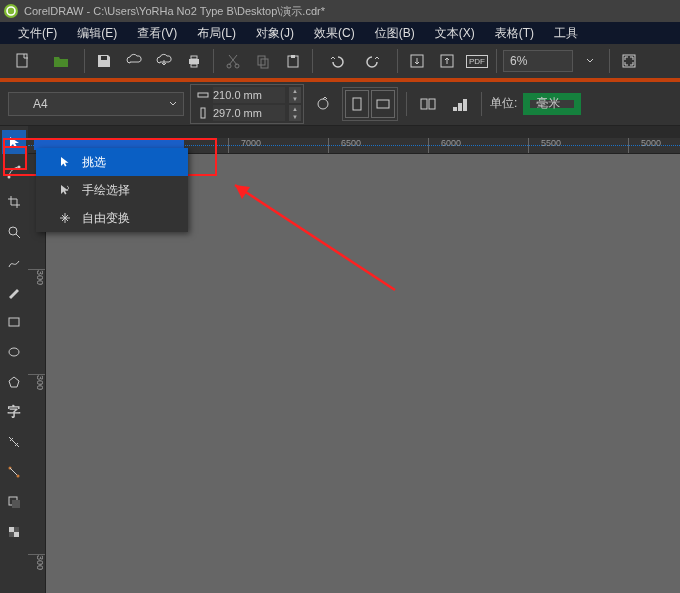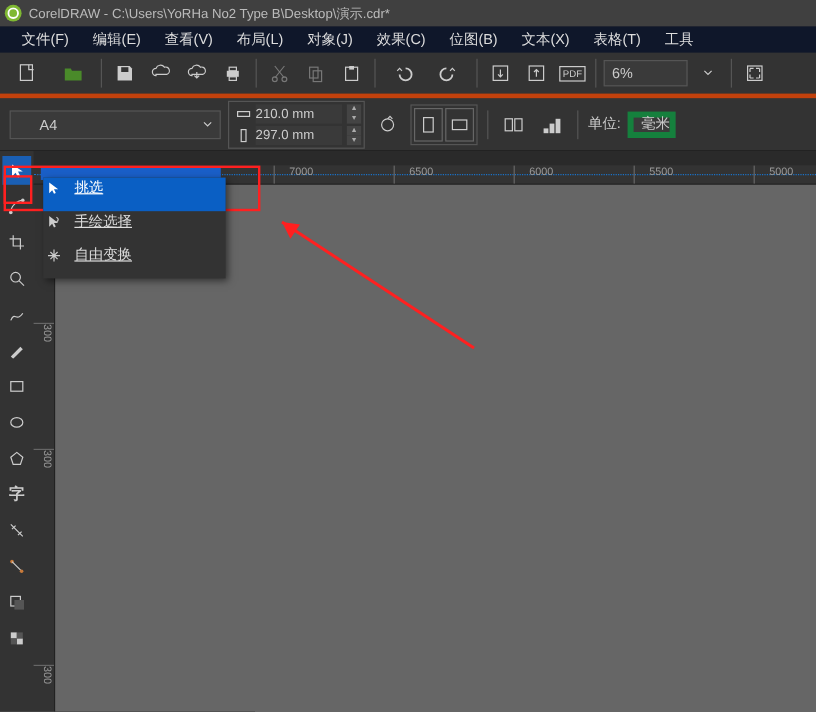--- a/index.html
+++ b/index.html
@@ -19,38 +19,38 @@
 .paper-sel { width: 176px; height: 24px; background: #3a3a3a; border: 1px solid #555; display: flex; align-items: center; padding-left: 24px; gap: 6px; }
 .paper-sel .chev { margin-left: auto; margin-right: 6px; }
 .dim-group { display: flex; flex-direction: column; gap: 2px; border: 1px solid #555; padding: 2px 2px 2px 6px; }
 .dim-row { display: flex; align-items: center; gap: 4px; }
 .dim-input { width: 72px; height: 16px; background: #3a3a3a; border: none; color: #ccc; font-size: 11px; display: flex; align-items: center; }
 .dim-spin { width: 12px; display: flex; flex-direction: column; }
 .dim-spin div { height: 8px; background: #444; font-size: 6px; color: #aaa; display: flex; align-items: center; justify-content: center; }
 .orient-group { display: flex; gap: 2px; padding: 2px; border: 1px solid #555; }
 .orient-btn { width: 24px; height: 28px; border: 1px solid #666; display: flex; align-items: center; justify-content: center; }
 .unit-lbl { color: #ccc; }
-.unit-val { width: 40px; height: 22px; background: #3a3a3a; border: 5px solid #15803d; display: flex; align-items: center; padding-left: 6px; }
+.unit-val { width: 58px; height: 22px; background: #3a3a3a; border: 7px solid #15803d; display: flex; align-items: center; padding-left: 6px; }
 
 .main { position: absolute; top: 126px; left: 0; right: 0; bottom: 0; }
 .toolbox { position: absolute; left: 0; top: 0; bottom: 0; width: 28px; background: #333; display: flex; flex-direction: column; align-items: center; padding-top: 4px; gap: 6px; }
 .tool { width: 24px; height: 24px; display: flex; align-items: center; justify-content: center; cursor: pointer; position: relative; }
 .tool.sel { background: #1a5fb4; }
 .ruler-v { position: absolute; left: 28px; top: 28px; bottom: 0; width: 18px; background: #333; border-right: 1px solid #222; }
 .ruler-v .tick { position: absolute; left: 0; right: 0; border-top: 1px solid #666; color: #999; font-size: 9px; padding-left: 1px; }
 .ruler-h-wrap { position: absolute; left: 28px; top: 0; right: 0; height: 28px; }
 .info-strip { height: 12px; background: #2a2a2a; }
 .ruler-h { height: 16px; background: #333; border-bottom: 1px solid #222; position: relative; }
 .ruler-h .tick { position: absolute; top: 0; height: 100%; border-left: 1px solid #666; color: #999; font-size: 9px; padding-left: 12px; }
 .ruler-h .marker { position: absolute; left: 0; right: 0; top: 7px; border-top: 1px dotted #1a72c8; }
 .canvas { position: absolute; left: 46px; top: 28px; right: 0; bottom: 0; background: #666; }
 
 .redbox { position: absolute; border: 2px solid #ff2020; z-index: 50; pointer-events: none; }
 .flyout { position: absolute; left: 36px; top: 148px; width: 152px; background: #333; z-index: 60; box-shadow: 2px 2px 6px rgba(0,0,0,0.5); }
-.fly-item { height: 28px; display: flex; align-items: flex-start; gap: 8px; padding-left: 0; color: #ddd; font-size: 12px; cursor: pointer; text-decoration: underline; }
+.fly-item { height: 28px; display: flex; align-items: center; gap: 8px; padding-left: 20px; color: #ddd; font-size: 12px; cursor: pointer; }
 .fly-item.sel { background: #0a5fc4; color: #fff; }
 .fly-icon { width: 18px; height: 18px; display: flex; align-items: center; justify-content: center; }
 .arrow-line { position: absolute; z-index: 55; pointer-events: none; }
 </style>
 </head>
 <body>
 
 <div class="titlebar">
   <div class="app-icon">
     <svg viewBox="0 0 10 10">

